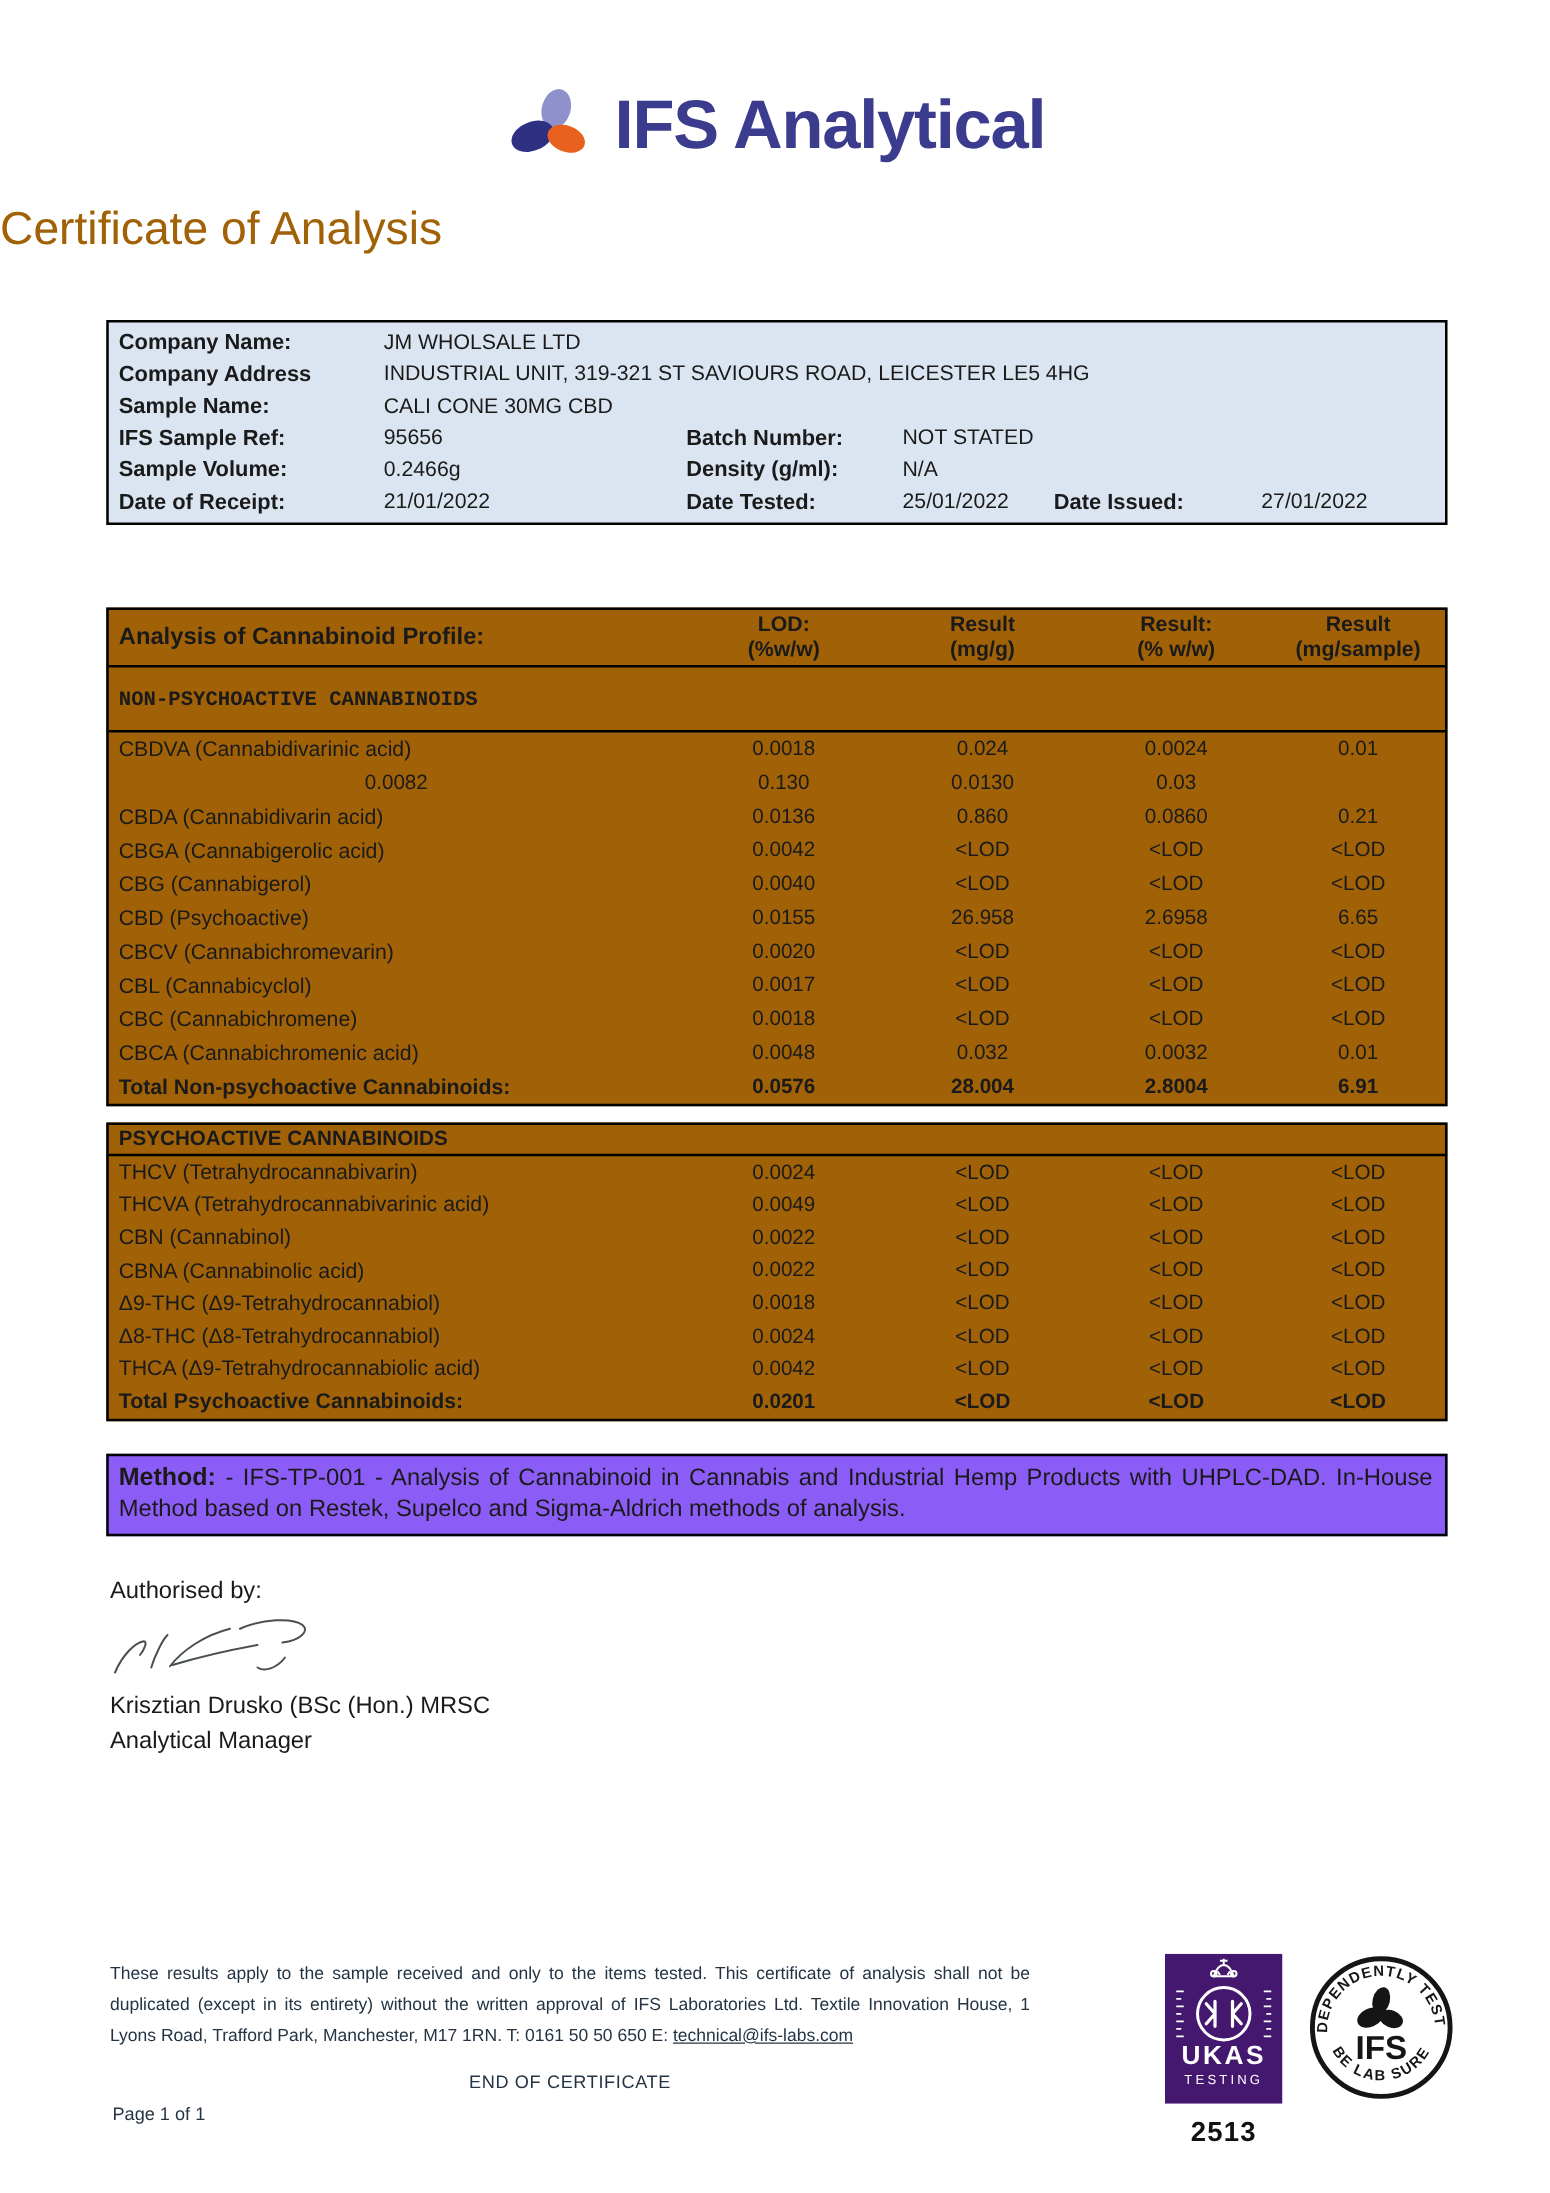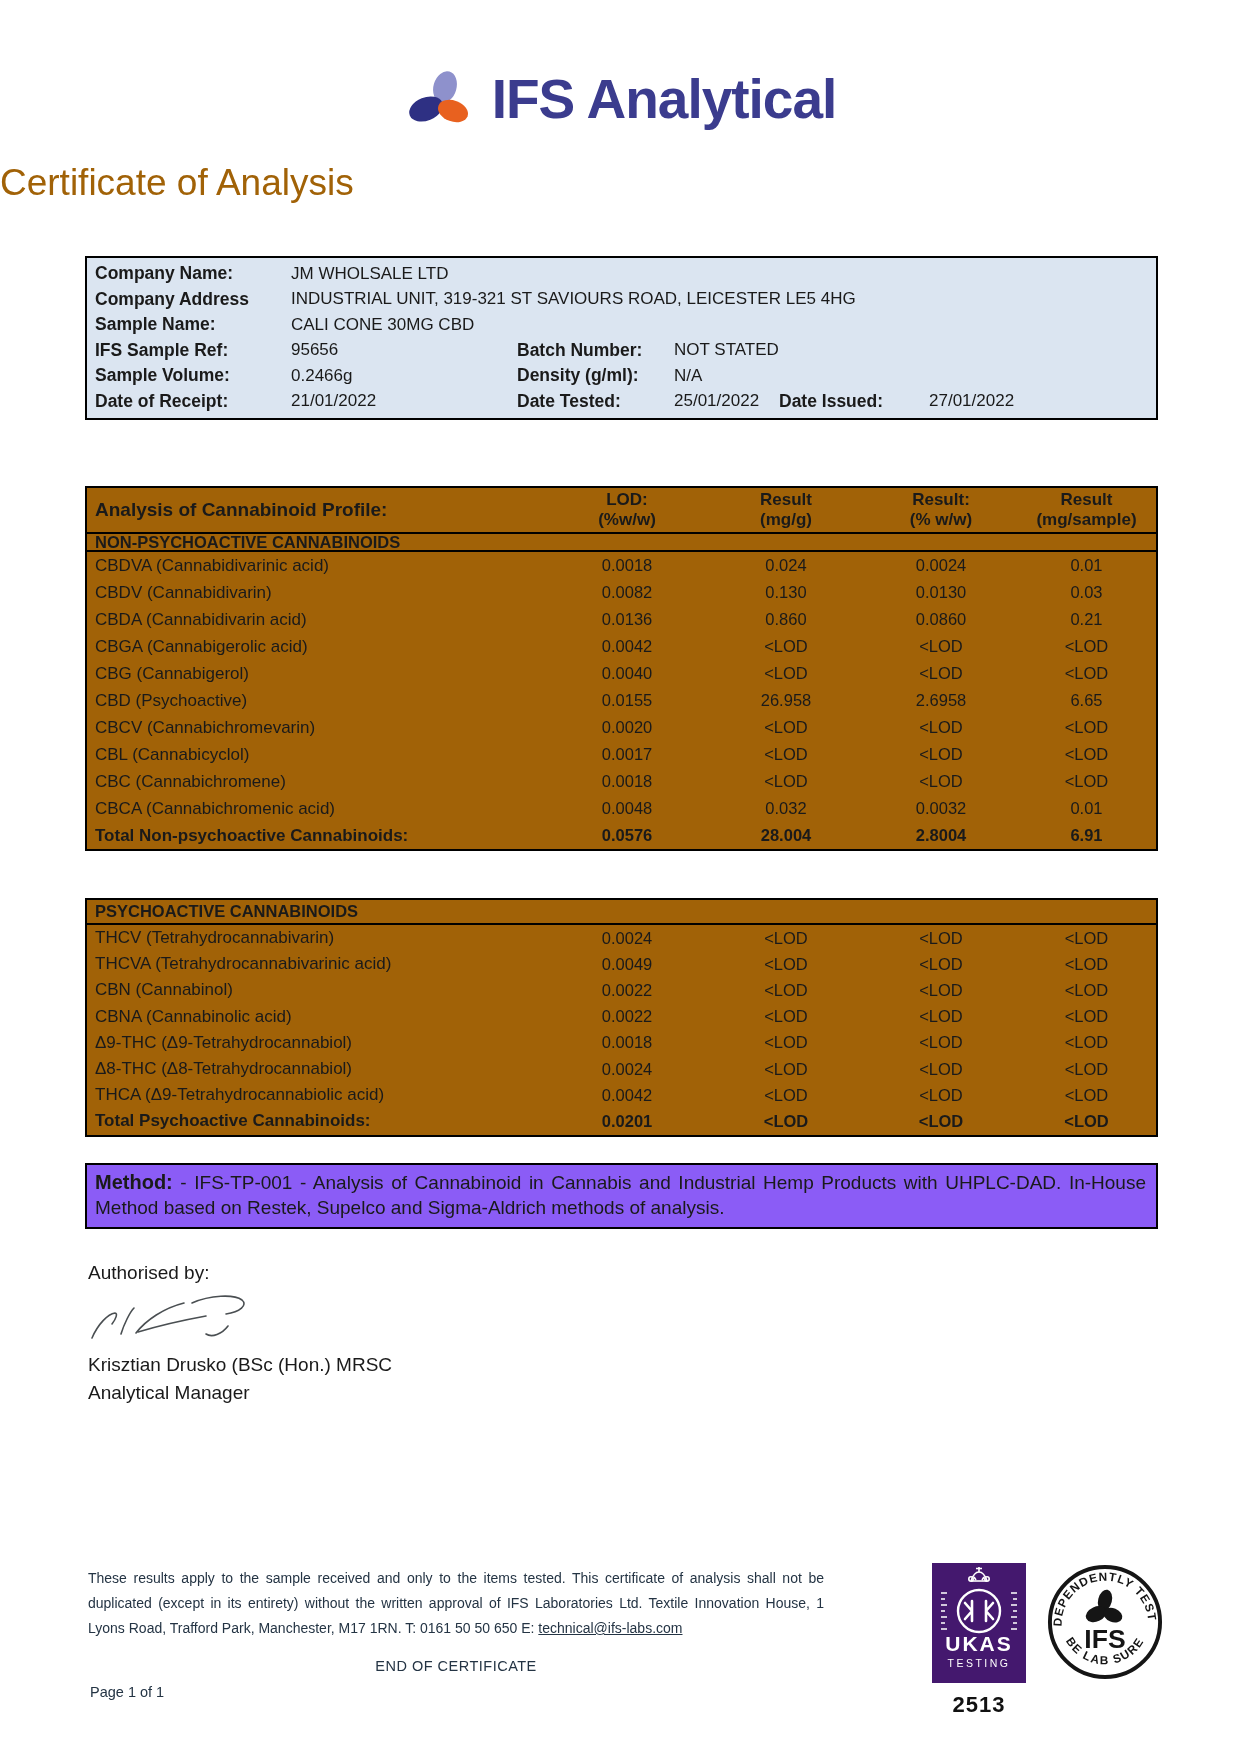--- a/index.html
+++ b/index.html
@@ -13,36 +13,36 @@
   
   .brand-row { position:absolute; top:66px; left:0; width:100%; display:flex; justify-content:center; align-items:center; gap:14px; }
   .brand-text { font-size:55px; font-weight:bold; color:#3b3c8e; letter-spacing:-1px; }
   .doc-title { position:absolute; top:162px; left:0; width:100%; text-align:left; font-size:37px; font-weight:400; color:#a16207; }
 
   
   .info-box {
     position:absolute; top:256px; left:85px; width:1073px;
     background:#dbe5f1; border:2.5px solid #000; padding:3px 0 4px 0;
   }
-  .irow { display:grid; grid-template-columns:196px 226px 157px 105px 150px 1fr; padding-left:8px; height:25.5px; align-items:center; }
+  .irow { display:grid; grid-template-columns:196px 226px 157px 105px 150px 1fr; padding-left:8px; height:25.5px; align-items:center;gap:16px; }
   .ilabel { font-weight:bold; font-size:17.5px; }
   .ivalue { font-size:17px; }
   .sp5 { grid-column:2 / 7; }
   .sp3 { grid-column:4 / 7; }
 
   
   .atable { position:absolute; left:85px; width:1073px; background:#a16207; border:2.5px solid #000; }
   .t1 { top:486px; }
   .t2 { top:898px; }
   .grid5 { display:grid; grid-template-columns:460px 160px 158px 152px 1fr; align-items:center; }
   .thead { border-bottom:2px solid #000; height:46px; }
   .thead .ttitle { font-size:19px; font-weight:bold; padding-left:8px; }
   .colh { text-align:center; font-weight:bold; font-size:17px; line-height:20px; display:flex; flex-direction:column; }
   .sectionband { border-bottom:2px solid #000; font-weight:bold; font-size:16.5px; padding-left:8px; display:flex; align-items:center; }
-  .t1 .sectionband { height:18px; }
+  .t1 .sectionband { height:52px;font-family:Liberation Mono, monospace; }
   .t2 .sectionband { height:25px; }
   .trow { height:27px; }
   .t2 .trow { height:26.2px; }
   .trow .name { font-size:17px; padding-left:8px; }
   .trow .num { font-size:16.5px; text-align:center; }
   .totalrow { font-weight:bold; }
   .totalrow .name { font-weight:bold; }
   .totalrow .num { font-weight:bold; }
 
   
@@ -148,21 +148,20 @@
 
         <div class="trow grid5">
           <div class="name">CBDVA (Cannabidivarinic acid)</div>
           <div class="num">0.0018</div>
           <div class="num">0.024</div>
           <div class="num">0.0024</div>
           <div class="num">0.01</div>
         </div>
 
         <div class="trow grid5">
-          <div class="name">CBDV (Cannabidivarin)</div>
           <div class="num">0.0082</div>
           <div class="num">0.130</div>
           <div class="num">0.0130</div>
           <div class="num">0.03</div>
         </div>
 
         <div class="trow grid5">
           <div class="name">CBDA (Cannabidivarin acid)</div>
           <div class="num">0.0136</div>
           <div class="num">0.860</div>

